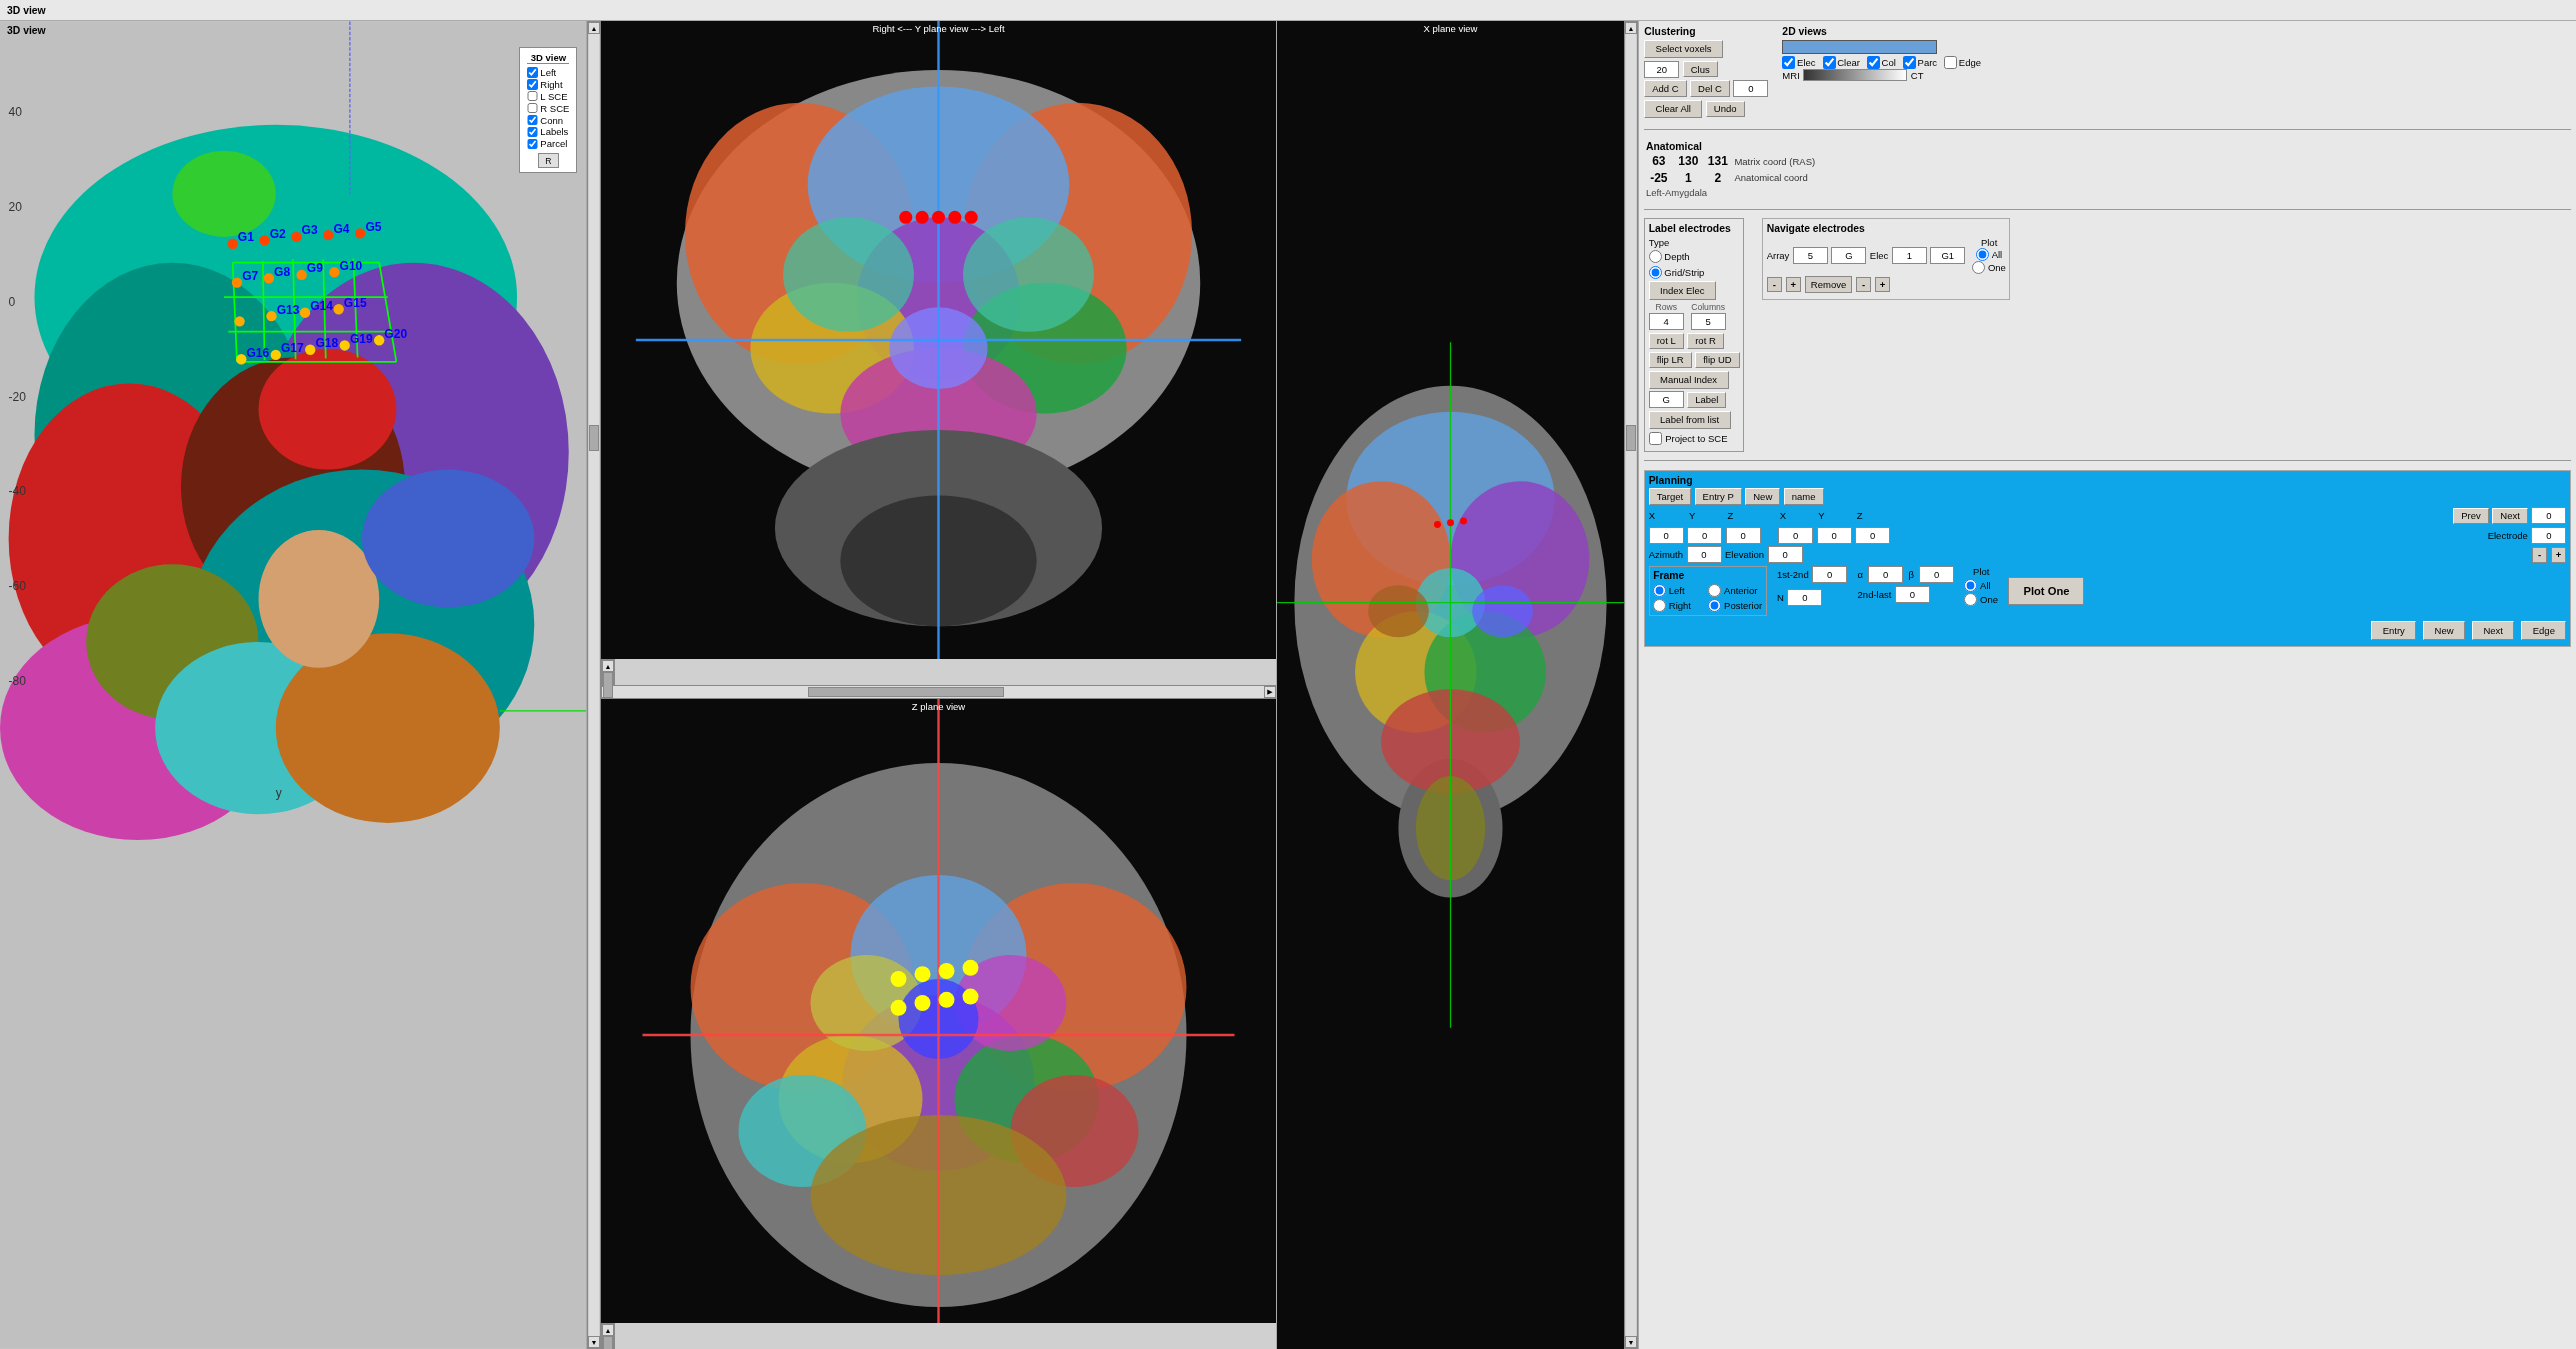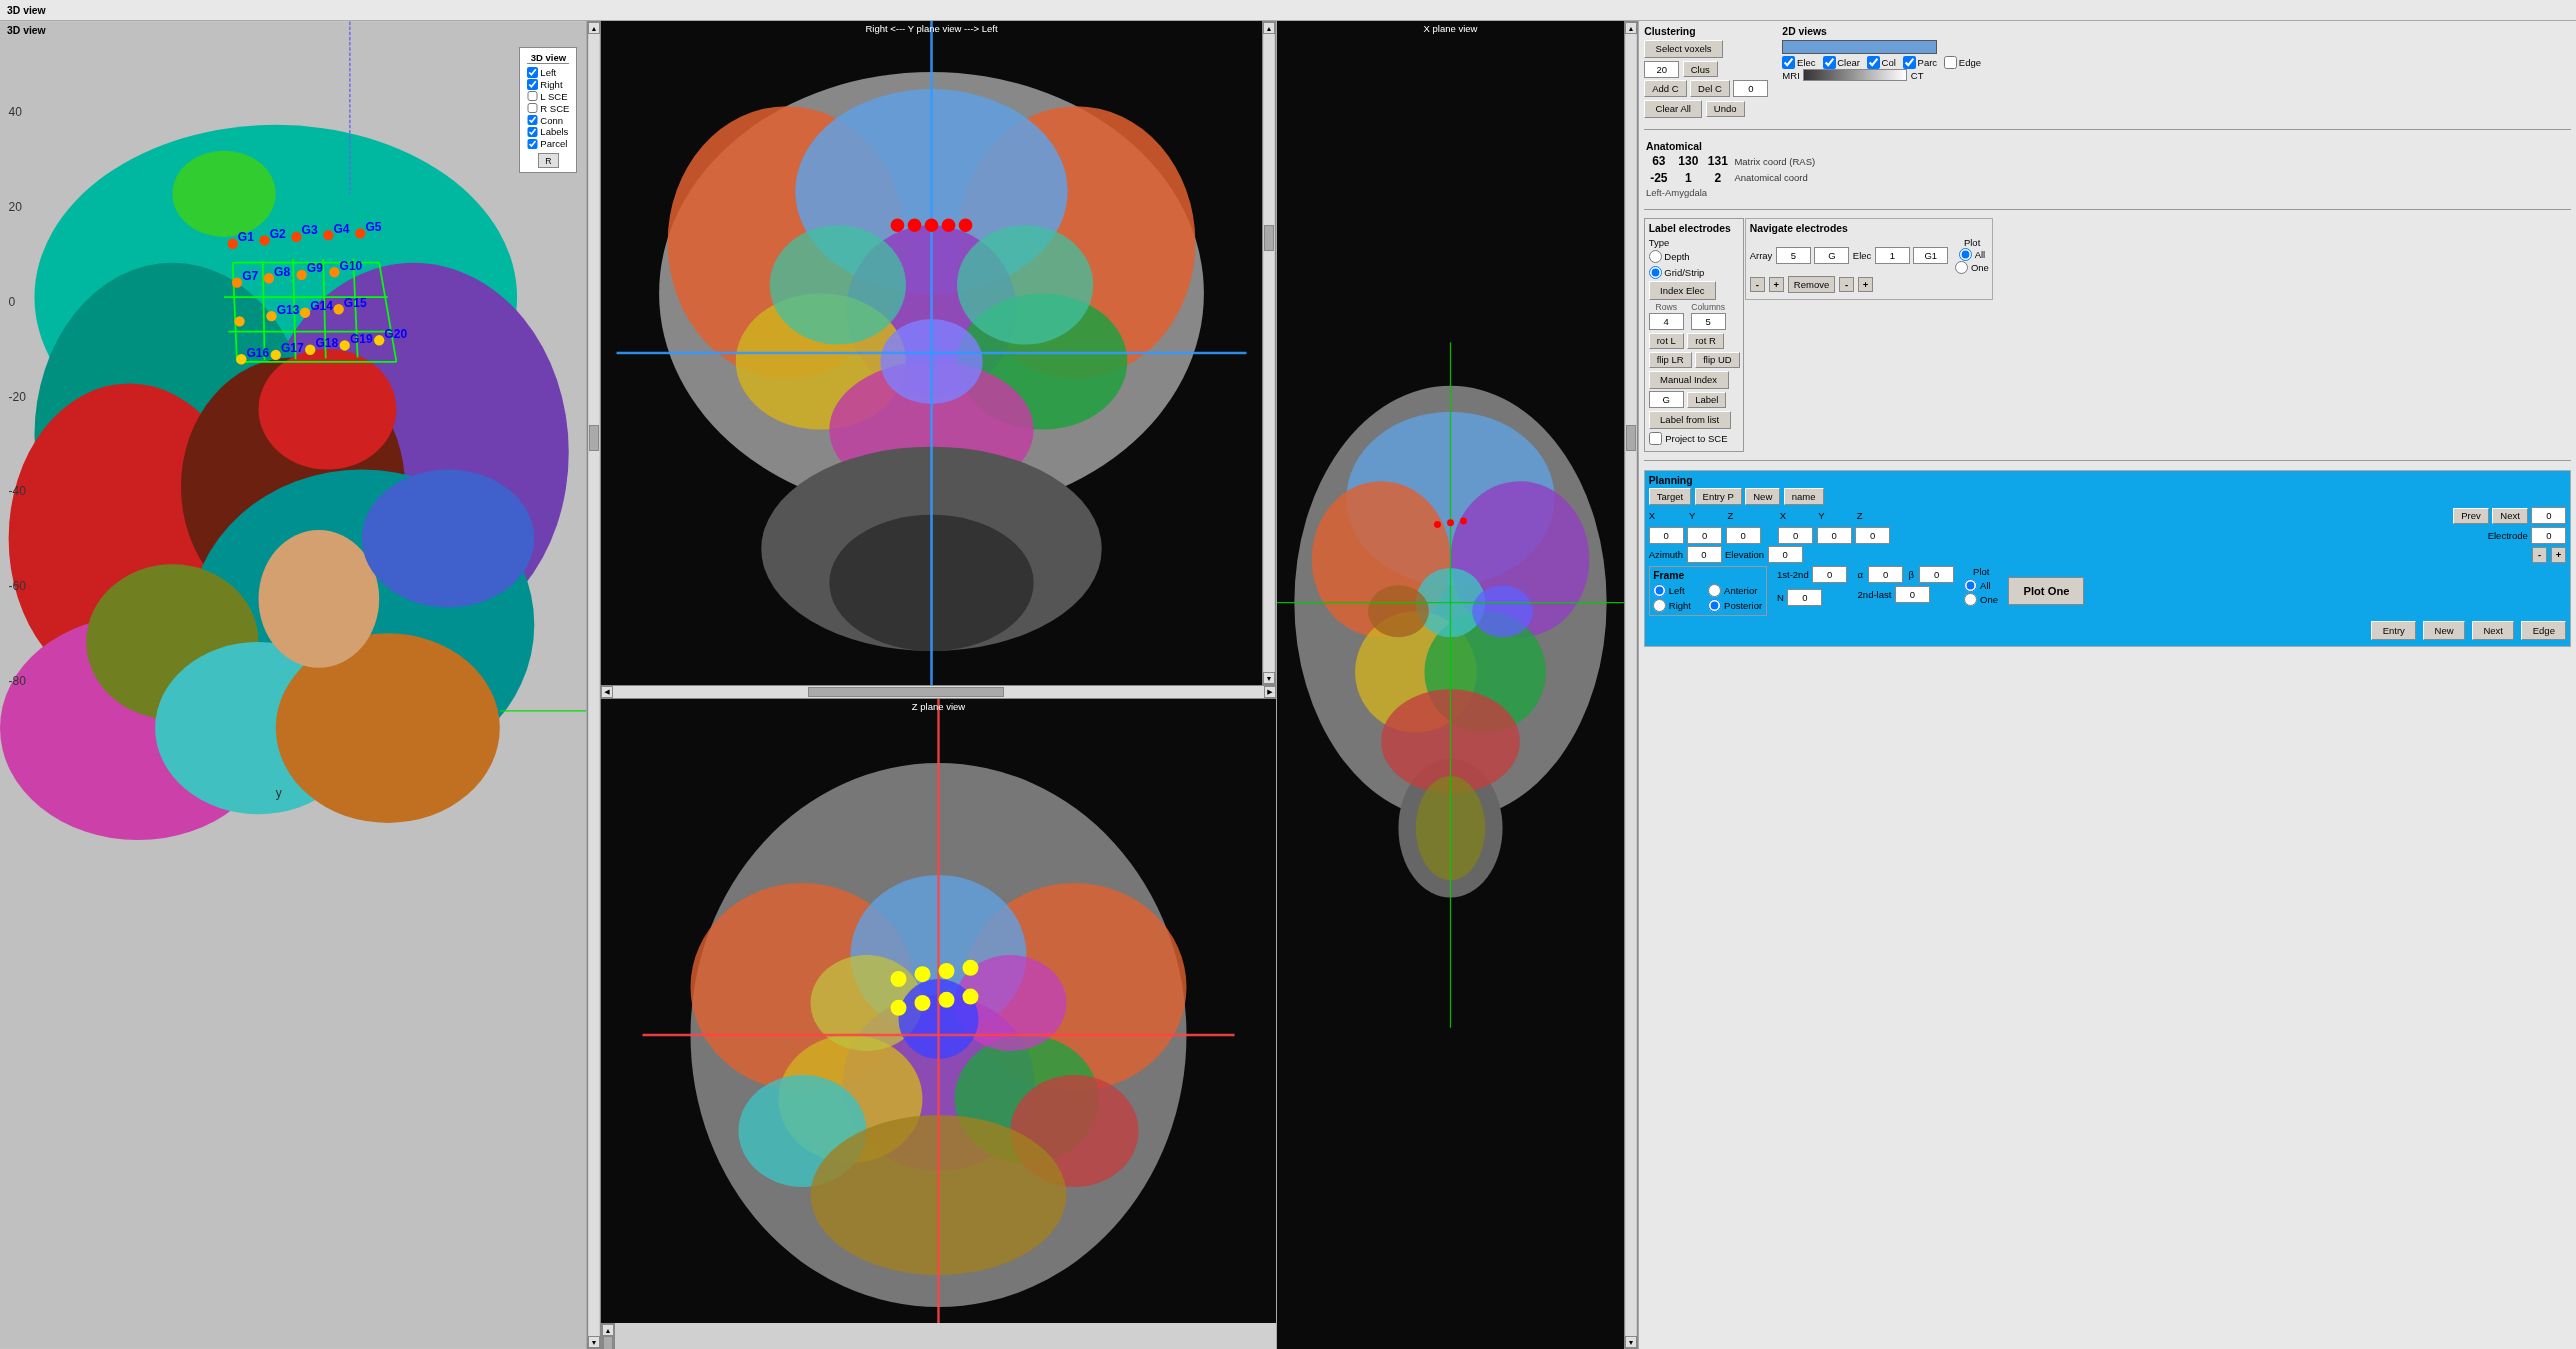--- a/index.html
+++ b/index.html
@@ -484,21 +484,21 @@
     <div class="scroll-bar-v">
       <div class="scroll-btn">▲</div>
       <div class="scroll-track">
         <div class="scroll-thumb"></div>
       </div>
       <div class="scroll-btn">▼</div>
     </div>
 
     <div style="display:flex; flex-direction:column; flex:1;">
 
-      <div style="display:flex; flex-direction:row; height:50%;">
+      <div style="display:flex; flex-direction:column; height:50%;">
         <div class="view-canvas mri-coronal" style="position:relative; flex:1; height:100%;">
           <div class="view-label">Right &lt;---   Y plane view   ---&gt; Left</div>
           
           <svg width="100%" height="100%" viewBox="0 0 370 390" preserveAspectRatio="xMidYMid meet">
             <rect width="370" height="390" fill="#0a0a0a"></rect>
 
             <ellipse cx="185" cy="160" rx="160" ry="130" fill="#888"></ellipse>
 
             <ellipse cx="100" cy="130" rx="70" ry="80" fill="#e06030" opacity="0.85"></ellipse>
             <ellipse cx="270" cy="130" rx="70" ry="80" fill="#e06030" opacity="0.85"></ellipse>
@@ -699,21 +699,21 @@
         <span class="coord-val" style="font-size:12px; font-weight:bold;">-25</span>
         <span class="coord-val" style="font-size:12px; font-weight:bold;">1</span>
         <span class="coord-val" style="font-size:12px; font-weight:bold;">2</span>
         <span class="coord-desc">Anatomical coord</span>
       </div>
       <div class="anat-label">Left-Amygdala</div>
     </div>
 
     <div class="separator"></div>
 
-    <div style="display:flex; gap:1px; align-items:flex-start;">
+    <div style="display:flex; gap:18px; align-items:flex-start;">
 
       <div class="label-elec-section">
         <div class="section-title">Label electrodes</div>
         <div class="row">
           <span>Type</span>
         </div>
         <div class="row">
           <div class="radio-row">
             <input type="radio" name="elec-type" style="">
             <span>Depth</span>

